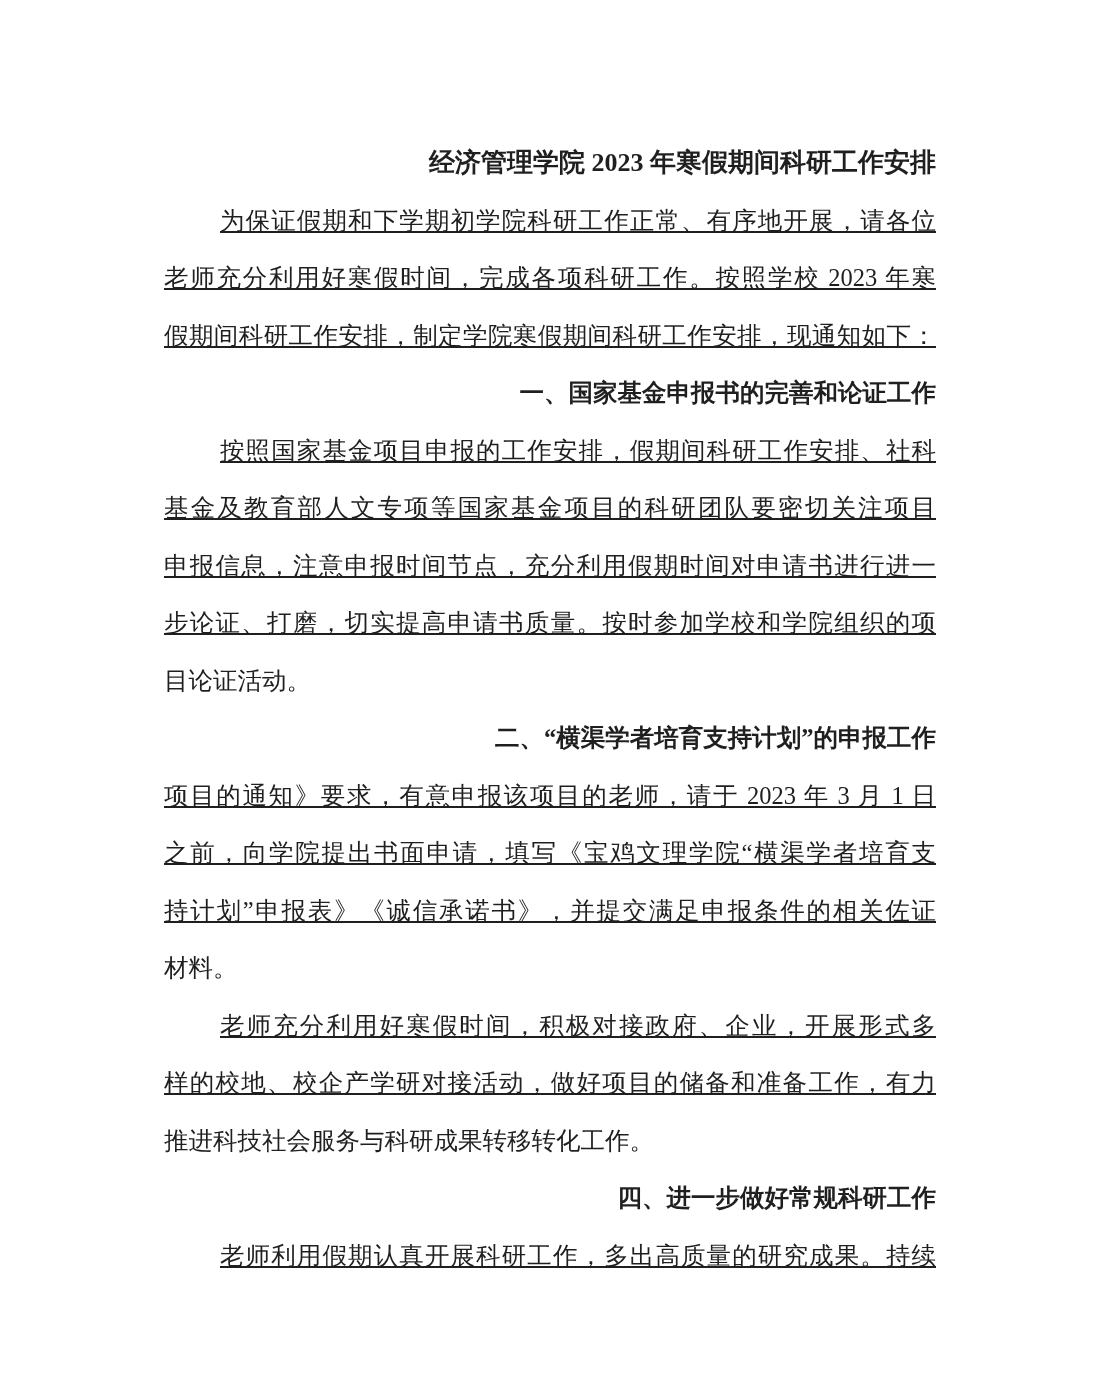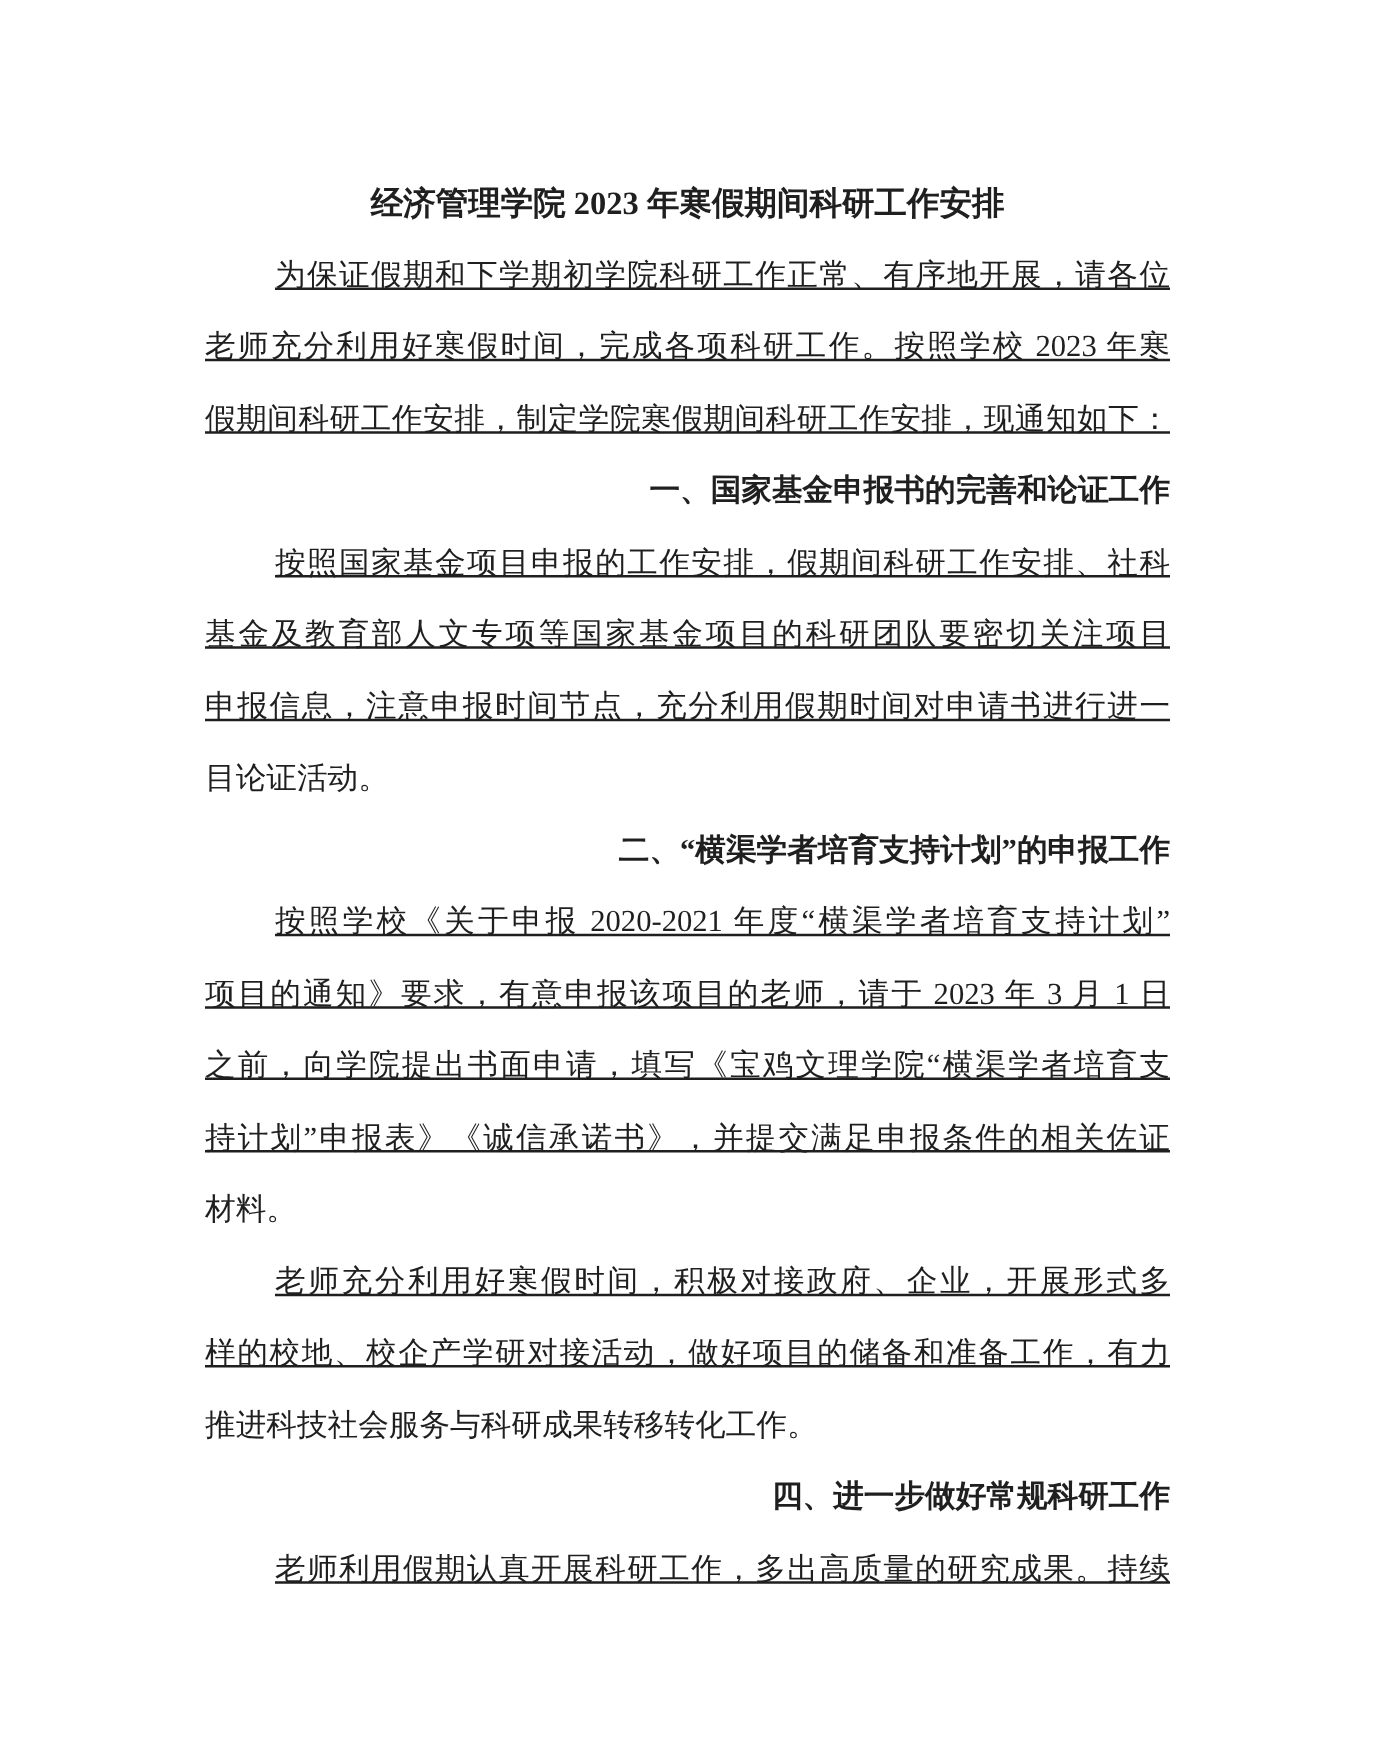--- a/index.html
+++ b/index.html
@@ -22,21 +22,21 @@
     color: #1f1f1f;
   }
   .doc-line {
     height: 57.5px;
     line-height: 57.5px;
     font-size: 24.5px;
     white-space: normal;
     overflow: visible;
   }
   .doc-line.title {
-    text-align: center;
+    text-align: right;
     font-weight: 700;
     font-size: 26px;
   }
   .doc-line.heading {
     font-weight: 700;
     text-align: right;
   }
   .doc-line.indent {
     text-indent: 56px;
   }
@@ -51,23 +51,23 @@
 
 <div class="doc-page" style="color: rgb(31, 31, 31);">
     <div class="doc-line title">经济管理学院 2023 年寒假期间科研工作安排</div>
     <div class="doc-line paragraph indent justify">为保证假期和下学期初学院科研工作正常、有序地开展，请各位</div>
     <div class="doc-line paragraph justify">老师充分利用好寒假时间，完成各项科研工作。按照学校 2023 年寒</div>
     <div class="doc-line paragraph justify">假期间科研工作安排，制定学院寒假期间科研工作安排，现通知如下：</div>
     <div class="doc-line heading indent">一、国家基金申报书的完善和论证工作</div>
     <div class="doc-line paragraph indent justify">按照国家基金项目申报的工作安排，假期间科研工作安排、社科</div>
     <div class="doc-line paragraph justify">基金及教育部人文专项等国家基金项目的科研团队要密切关注项目</div>
     <div class="doc-line paragraph justify">申报信息，注意申报时间节点，充分利用假期时间对申请书进行进一</div>
+    <div class="doc-line paragraph justify">步论证、打磨，切实提高申请书质量。按时参加学校和学院组织的项</div>
     <div class="doc-line paragraph">目论证活动。</div>
     <div class="doc-line heading indent">二、“横渠学者培育支持计划”的申报工作</div>
-    <div class="doc-line paragraph indent justify">按照学校《关于申报 2020-2021 年度“横渠学者培育支持计划”</div>
     <div class="doc-line paragraph justify">项目的通知》要求，有意申报该项目的老师，请于 2023 年 3 月 1 日</div>
     <div class="doc-line paragraph justify">之前，向学院提出书面申请，填写《宝鸡文理学院“横渠学者培育支</div>
     <div class="doc-line paragraph justify">持计划”申报表》《诚信承诺书》，并提交满足申报条件的相关佐证</div>
     <div class="doc-line paragraph">材料。</div>
     <div class="doc-line paragraph indent justify">老师充分利用好寒假时间，积极对接政府、企业，开展形式多</div>
     <div class="doc-line paragraph justify">样的校地、校企产学研对接活动，做好项目的储备和准备工作，有力</div>
     <div class="doc-line paragraph">推进科技社会服务与科研成果转移转化工作。</div>
     <div class="doc-line heading indent">四、进一步做好常规科研工作</div>
     <div class="doc-line paragraph indent justify">老师利用假期认真开展科研工作，多出高质量的研究成果。持续</div>
   </div>

